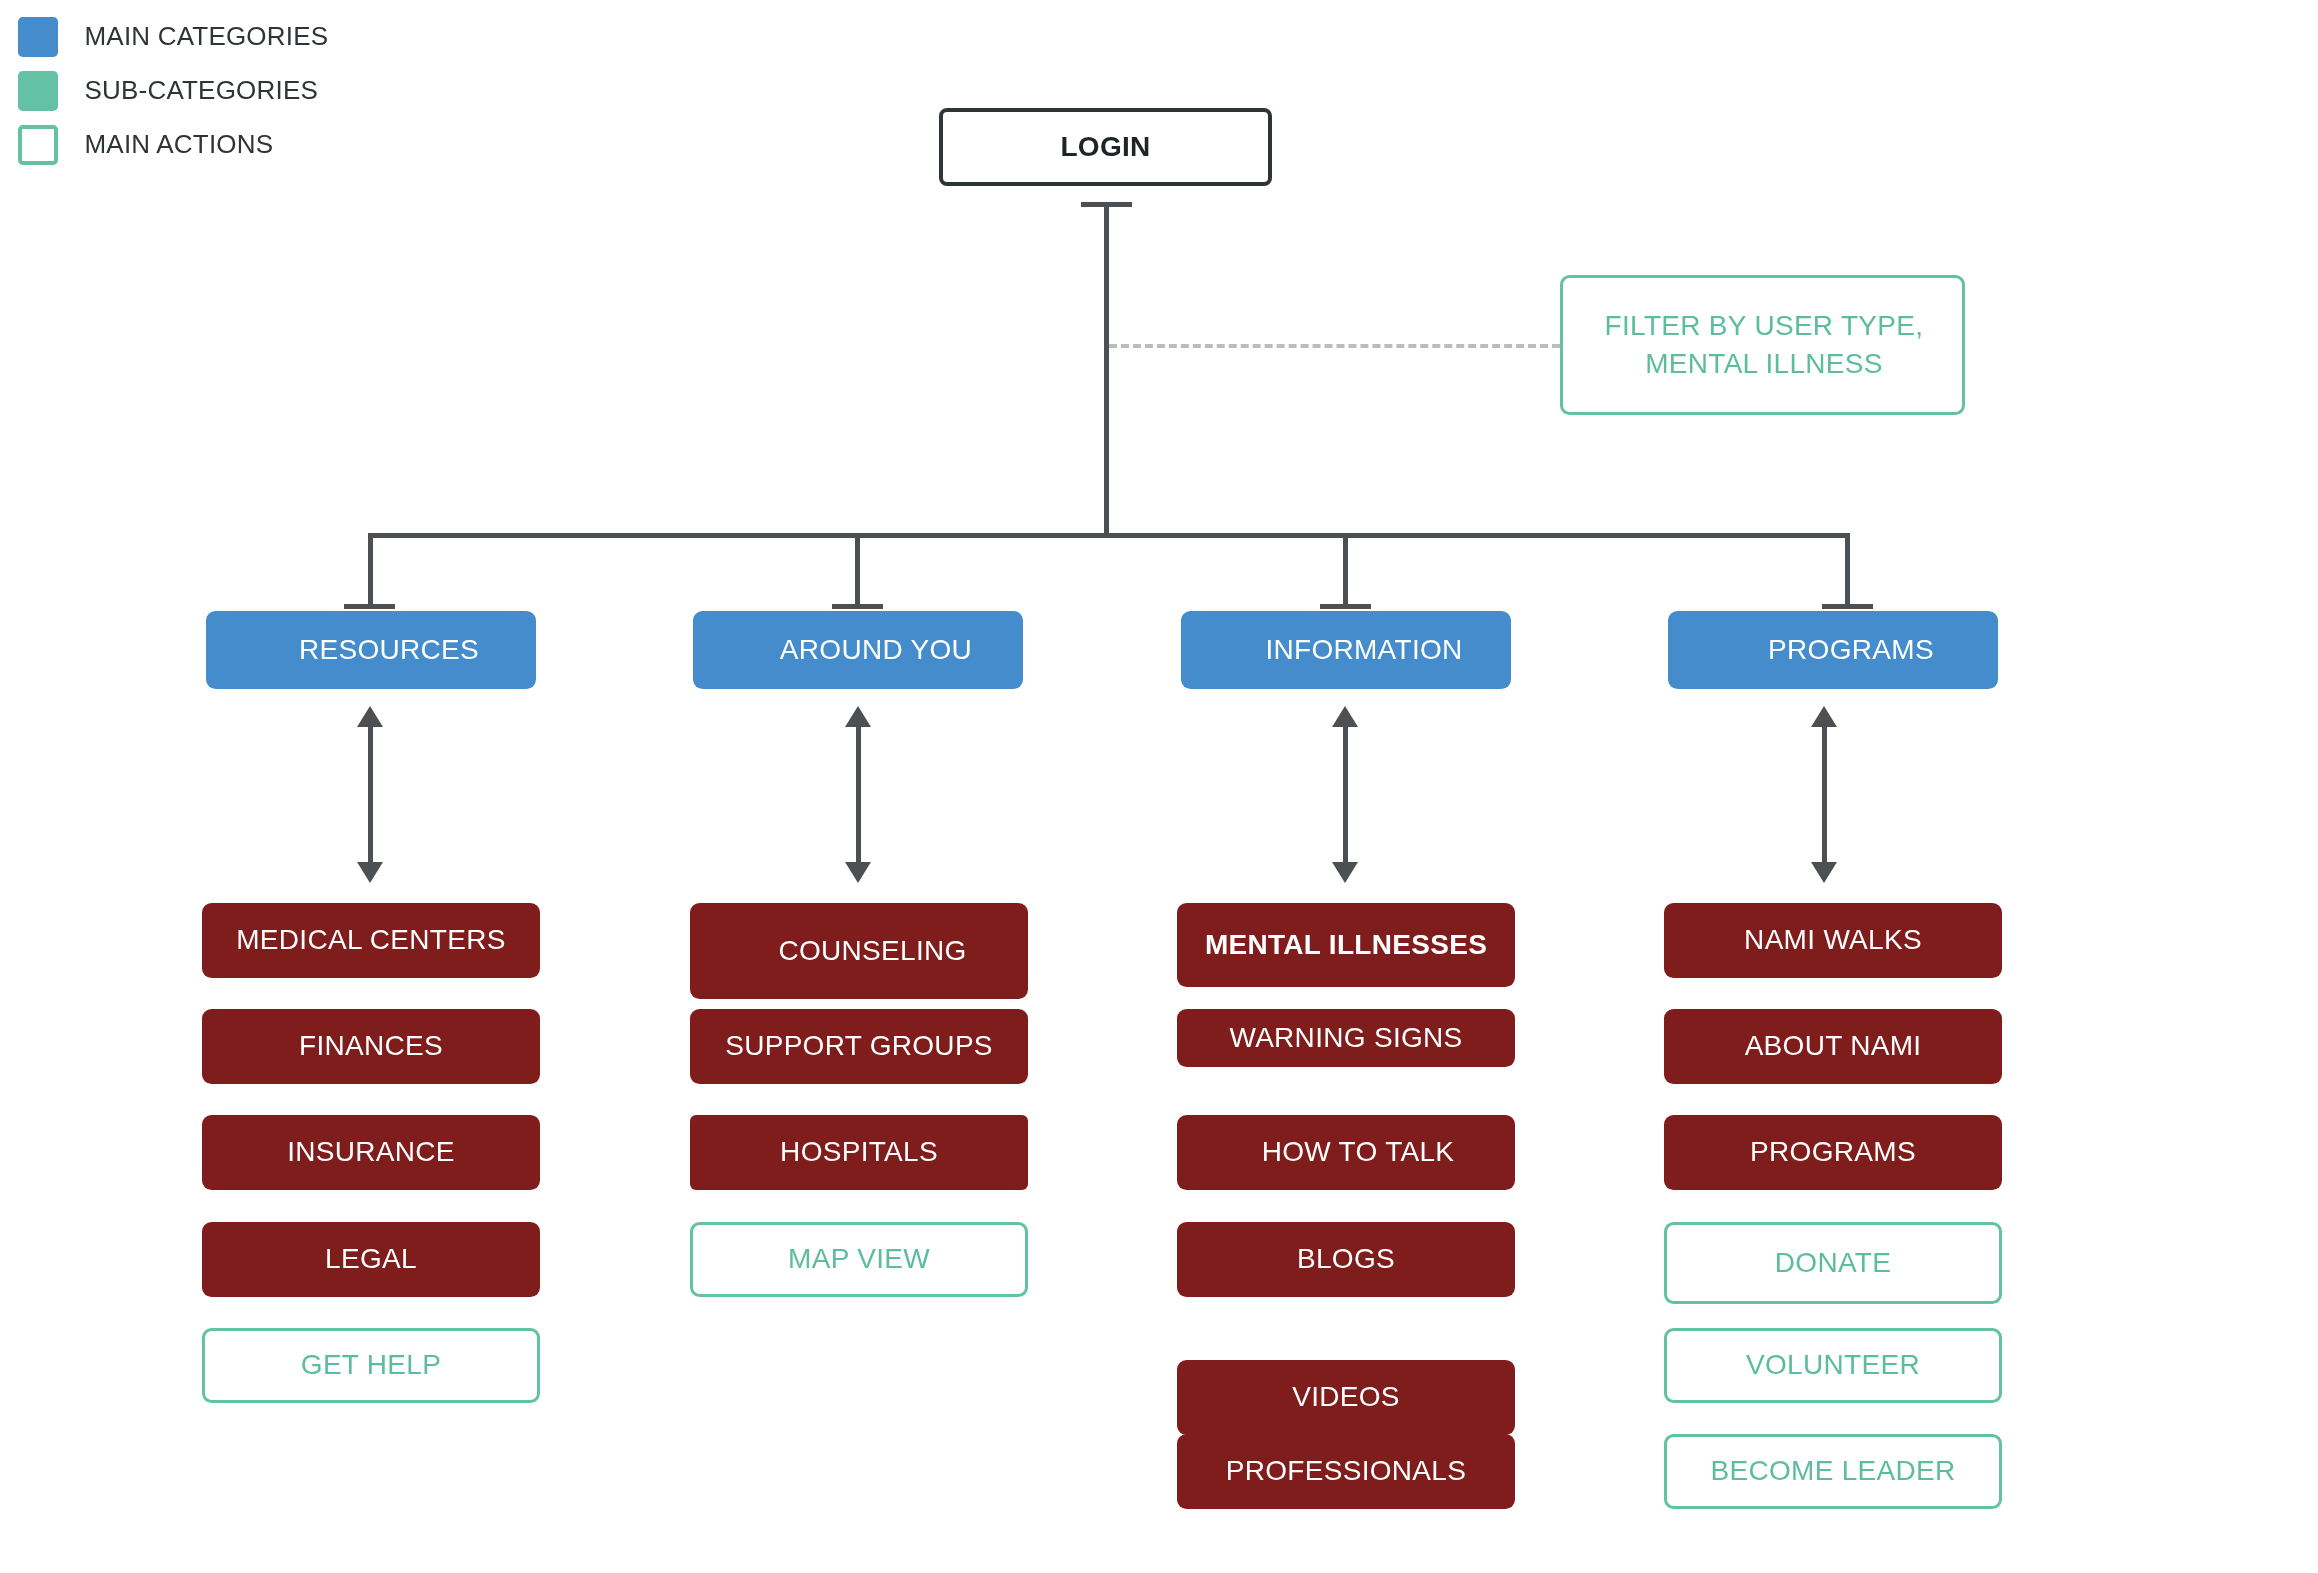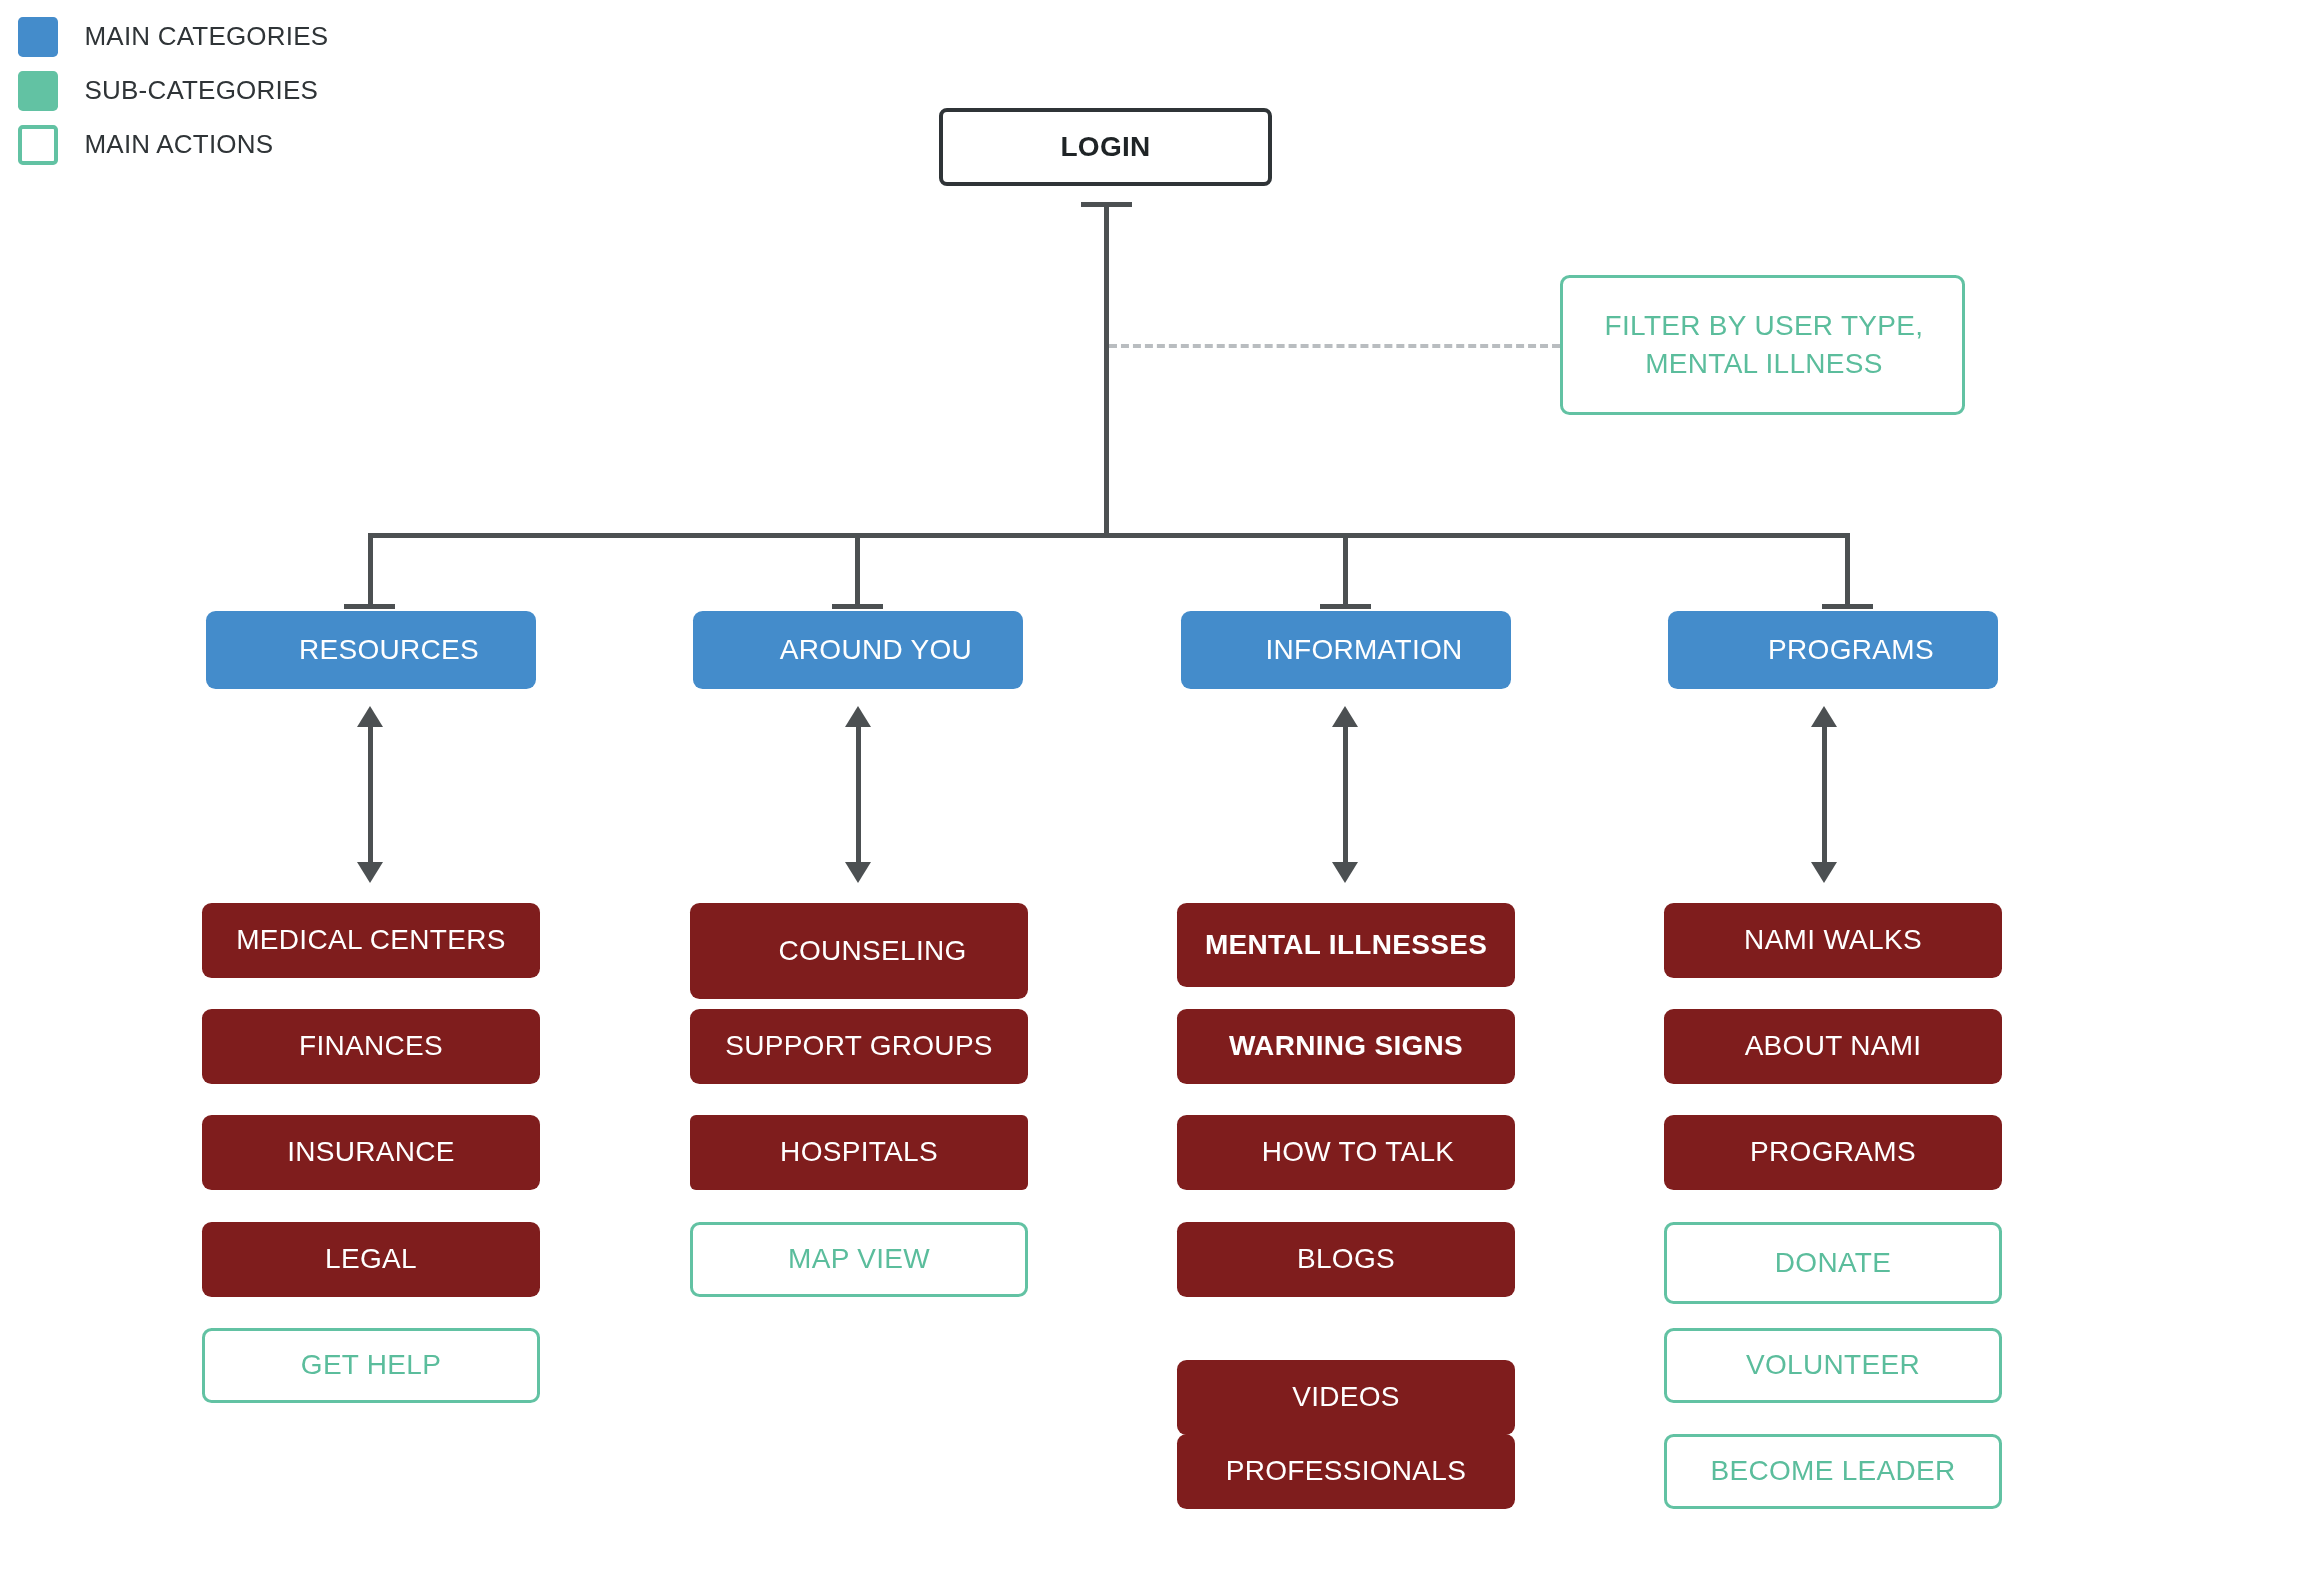--- a/index.html
+++ b/index.html
@@ -206,21 +206,21 @@
   <div class="node sub" style="left:690px; top:1115px; width:338px; height:75px;border-radius:6px;">
     <span>HOSPITALS</span>
     </div>
   <div class="node action" style="left:690px; top:1222px; width:338px; height:75px;">
     <span>MAP VIEW</span>
     </div>
 
   <div class="node sub" style="left:1177px; top:903px; width:338px; height:84px;font-weight:bold;">
     <span>MENTAL ILLNESSES</span>
     </div>
-  <div class="node sub" style="left:1177px; top:1009px; width:338px; height:75px;font-weight:bold;">
+  <div class="node sub" style="left:1177px; top:1009px; width:338px; height:58px;">
     <span>WARNING SIGNS</span>
     </div>
   <div class="node sub" style="left:1177px; top:1115px; width:338px; height:75px;padding-left:32px;">
     <span>HOW TO TALK</span>
     </div>
   <div class="node sub" style="left:1177px; top:1222px; width:338px; height:75px;">
     <span>BLOGS</span>
     </div>
   <div class="node sub" style="left:1177px; top:1328px; width:338px; height:75px;margin-top:32px;">
     <span>VIDEOS</span>

